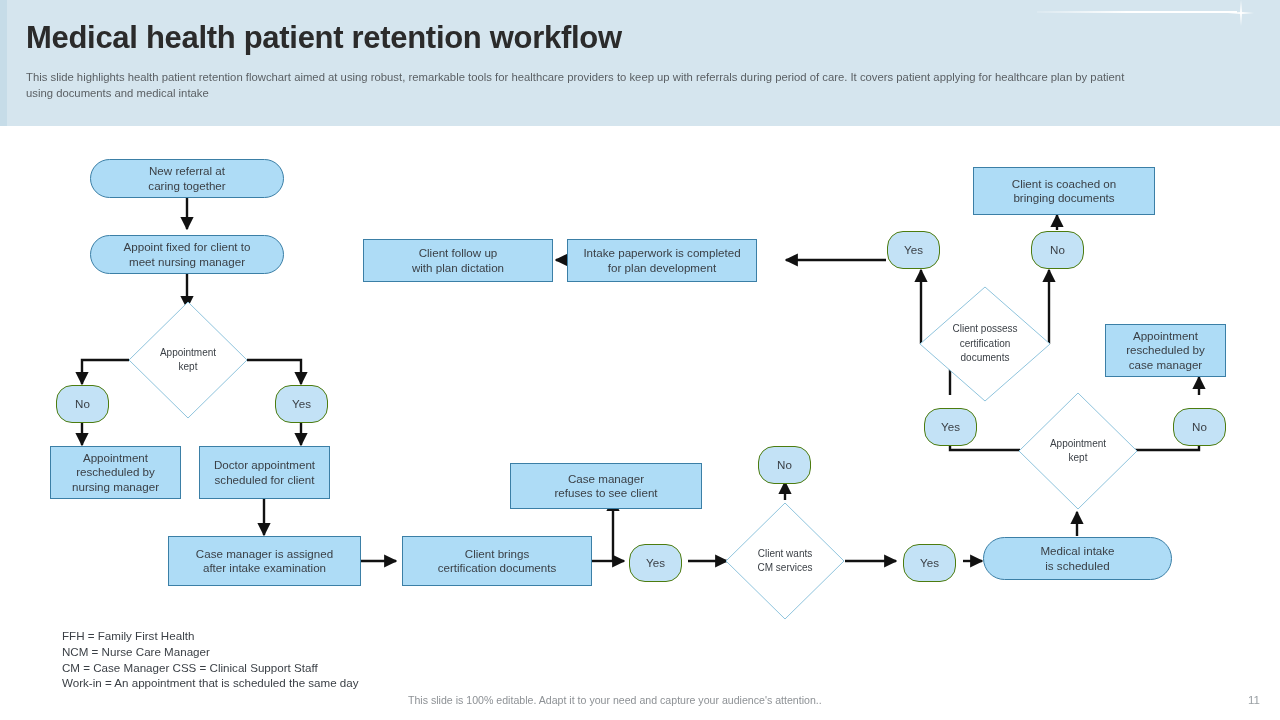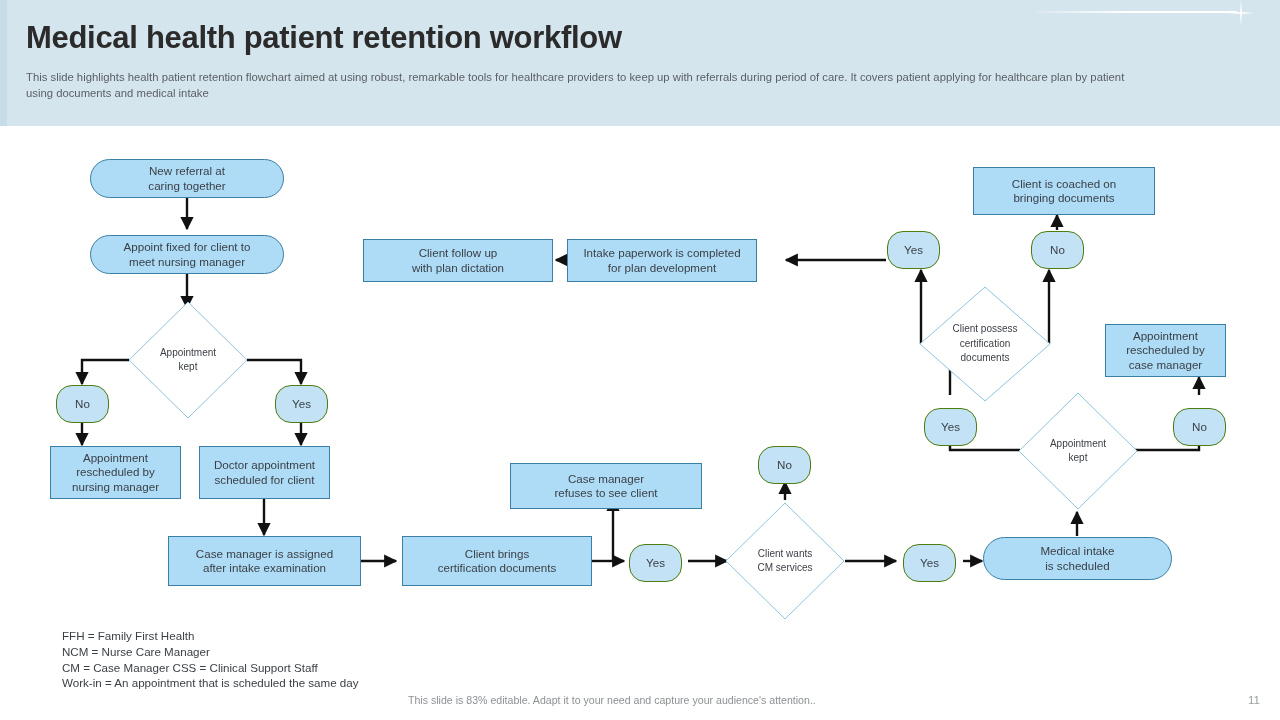--- a/index.html
+++ b/index.html
@@ -329,16 +329,16 @@
       <span style="white-space:pre-line;">Client follow up
 with plan dictation</span>
     </div>
 
   </div>
 
   <div id="legend">FFH = Family First Health
 NCM = Nurse Care Manager
 CM = Case Manager CSS = Clinical Support Staff
 Work-in = An appointment that is scheduled the same day</div>
-  <div id="footer-note">This slide is 83% editable. Adapt it to your need and capture your audience's attention..</div>
+  <div id="footer-note">This slide is 100% editable. Adapt it to your need and capture your audience's attention..</div>
   <div id="page-number">11</div>
 
 </div>
 
 </body></html>

